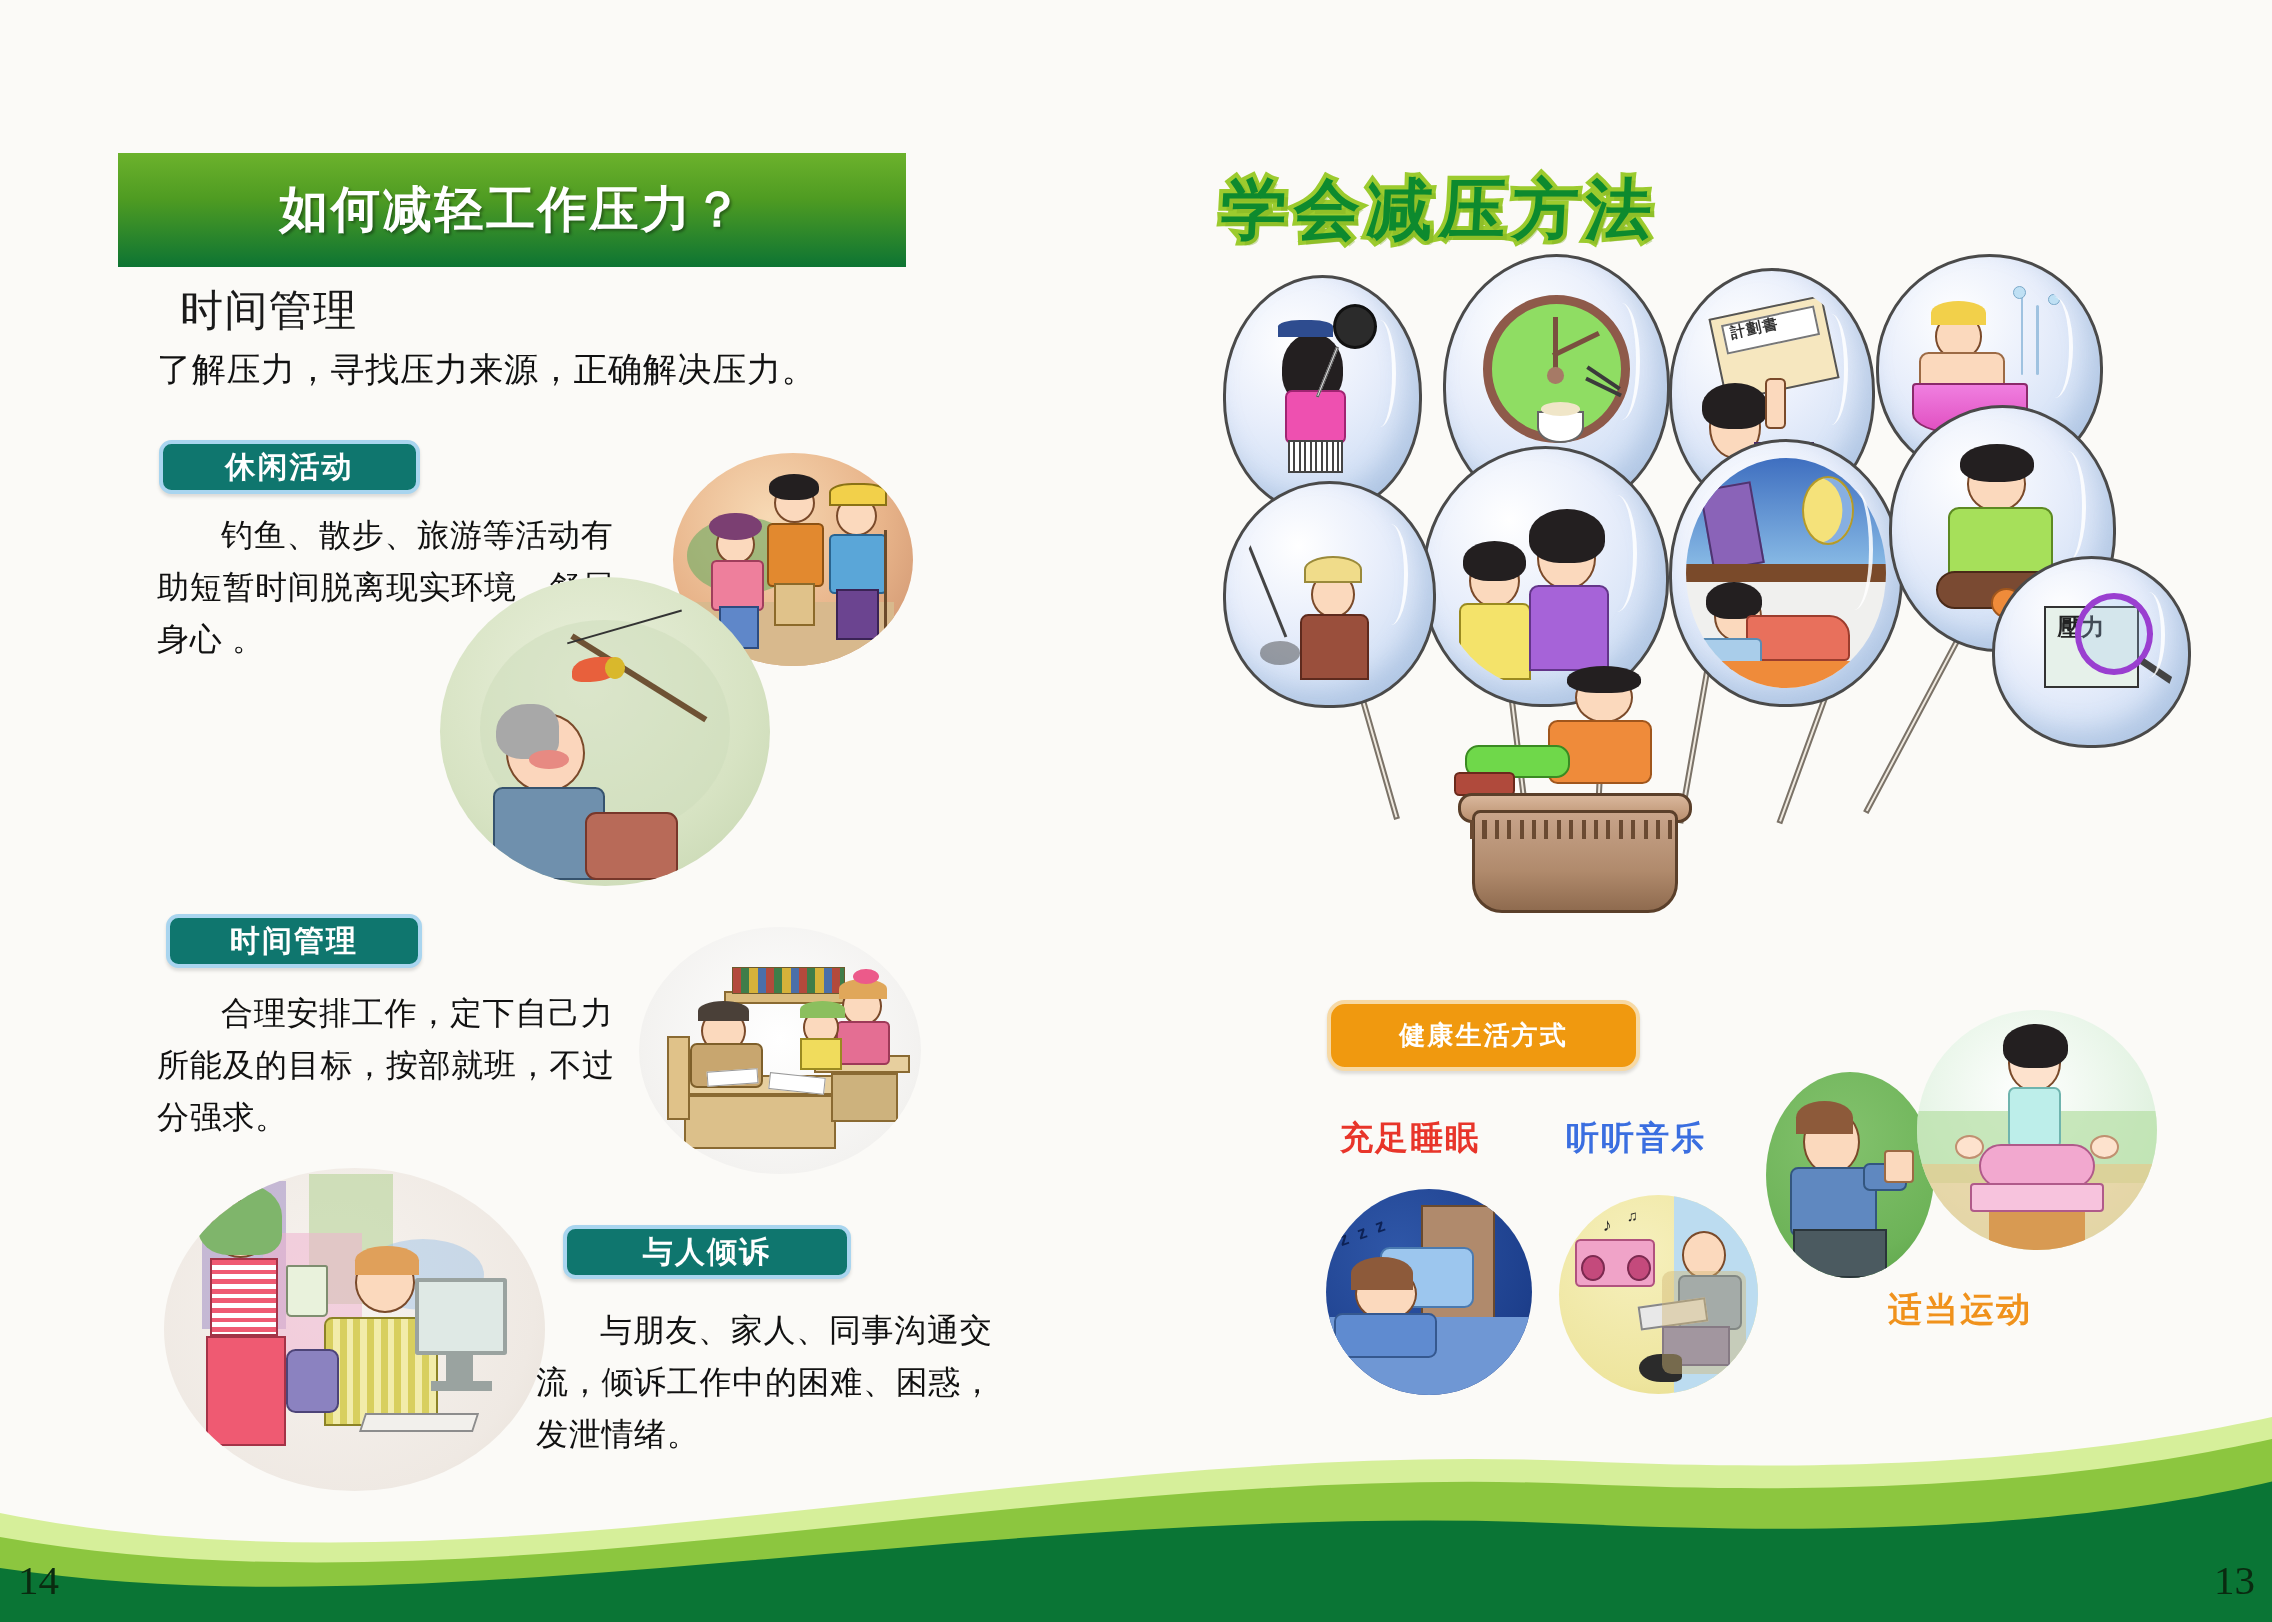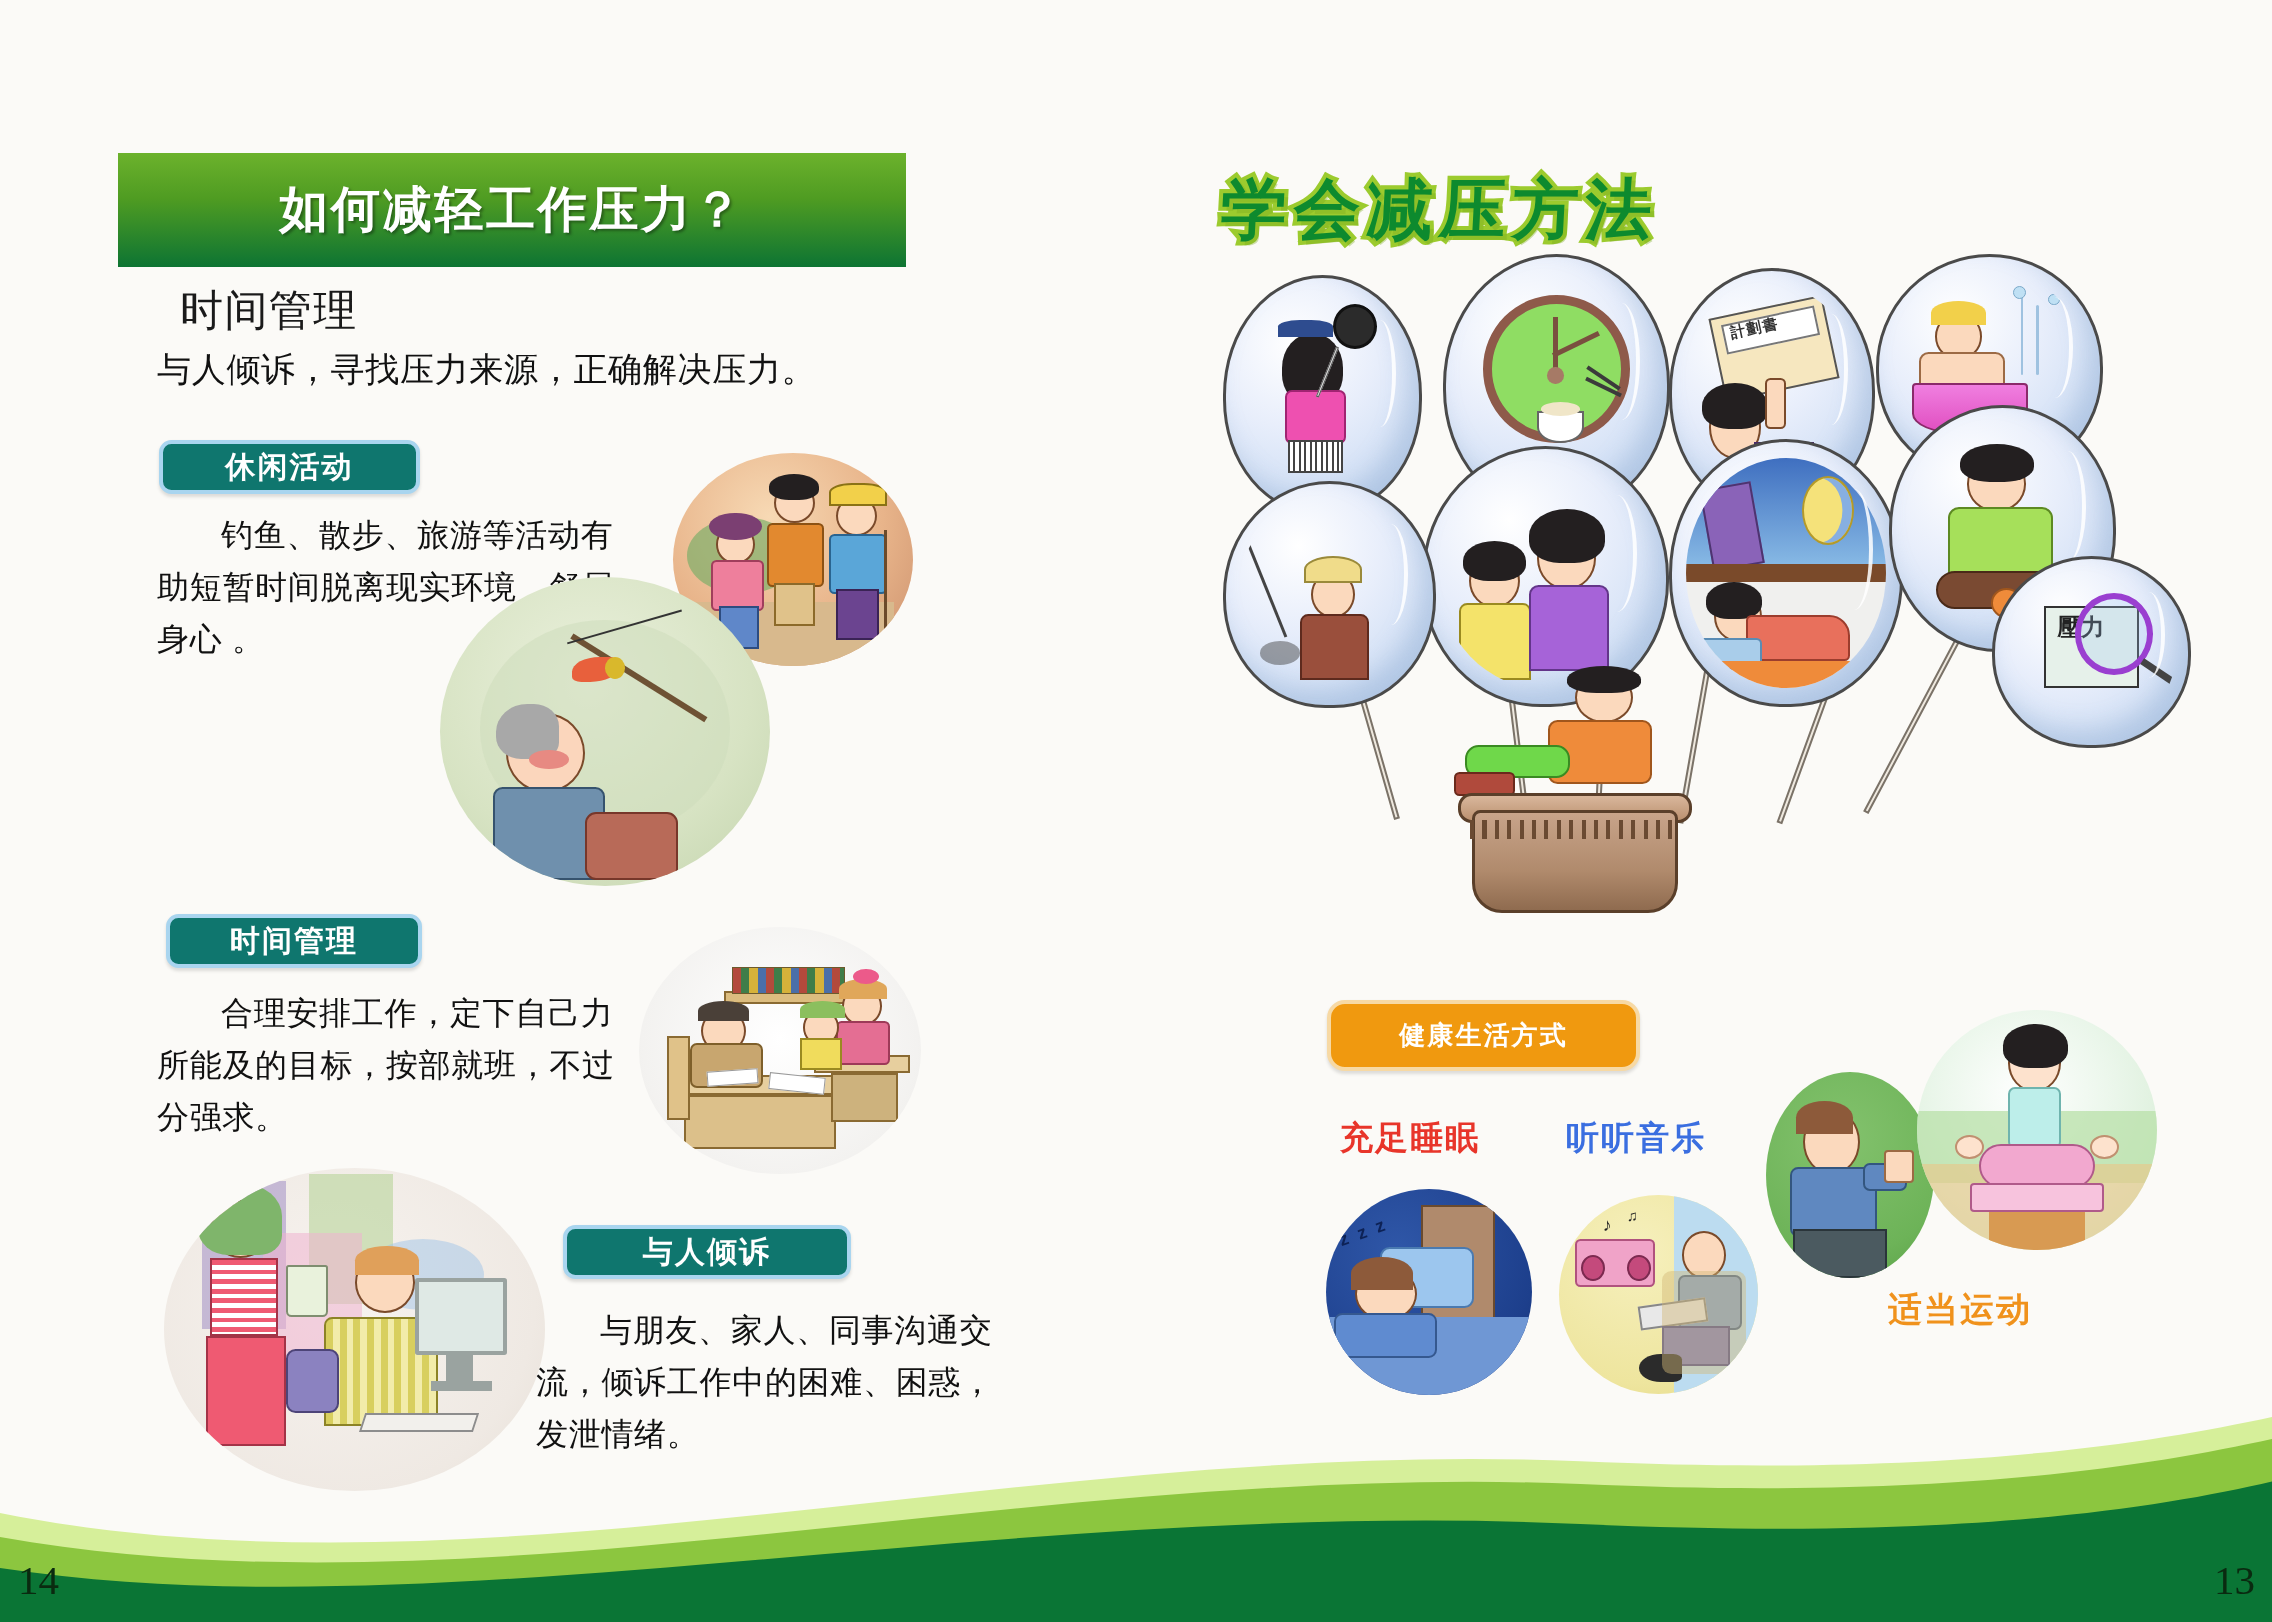--- a/index.html
+++ b/index.html
@@ -224,21 +224,21 @@
 </head>
 <body>
 
 <div id="page">
 
   <div class="green-banner">
     <div class="title">如何减轻工作压力？</div>
   </div>
 
   <div class="subhead">时间管理</div>
-  <div class="lead">与人倾诉，寻找压力来源，正确解决压力。</div>
+  <div class="lead">了解压力，寻找压力来源，正确解决压力。</div>
 
   <div class="pill pill-a">休闲活动</div>
   <div class="para para-a">
     <span class="indent"></span><span>钓鱼、散步、旅游等活动有助短暂时间脱离现实环境，舒展身心 。</span>
   </div>
 
   <div class="pill pill-b">时间管理</div>
   <div class="para para-b">
     <span class="indent"></span><span>合理安排工作，定下自己力所能及的目标，按部就班，不过分强求。</span>
   </div>

